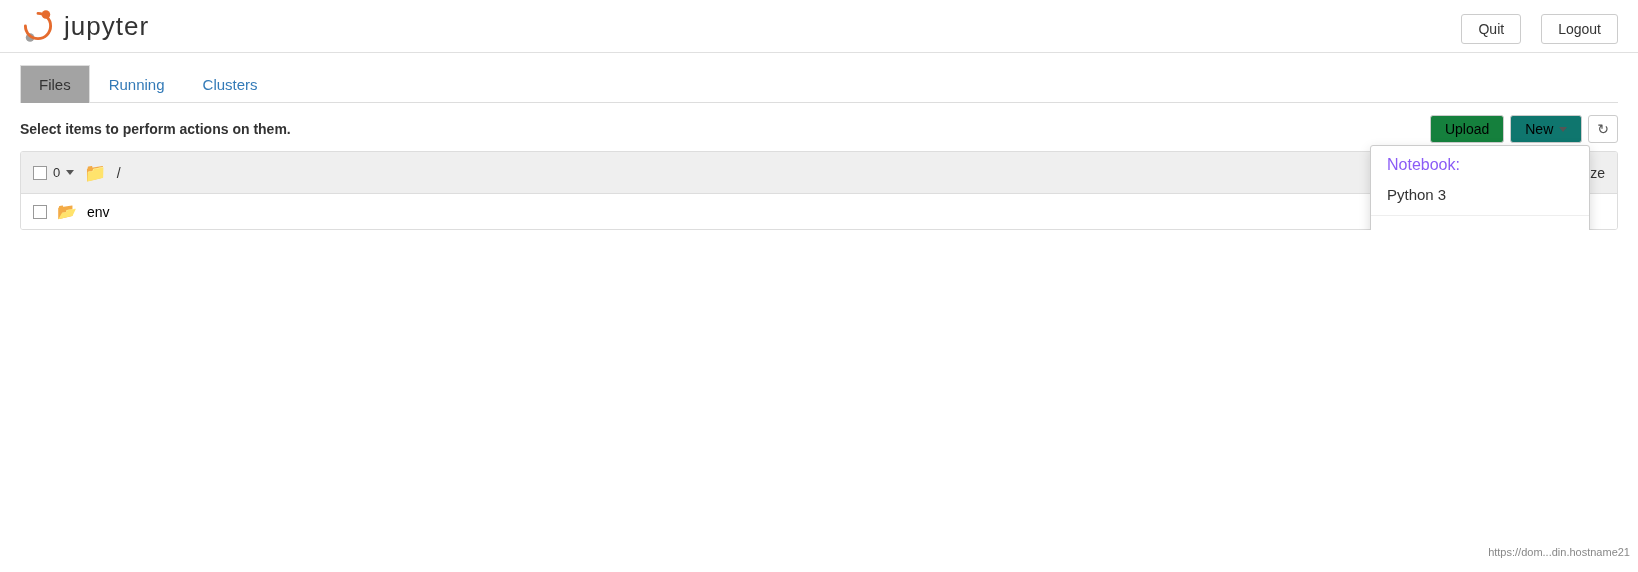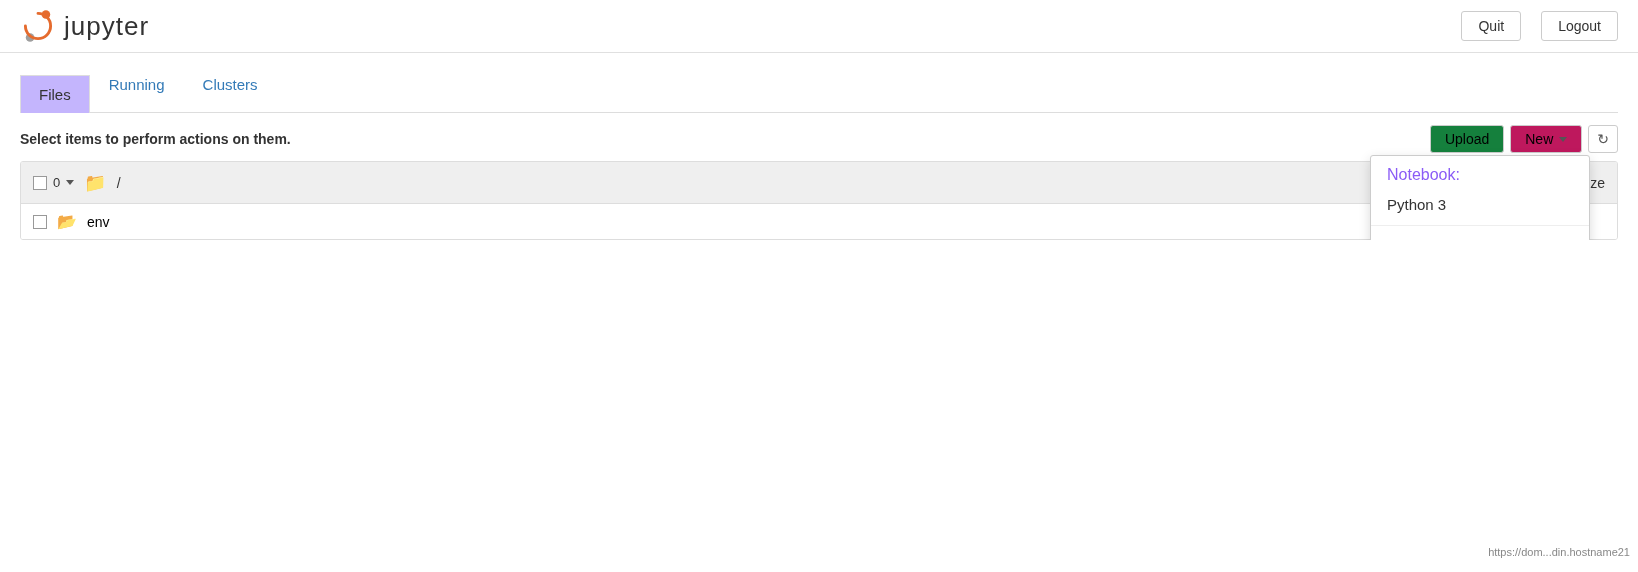--- a/index.html
+++ b/index.html
@@ -6,21 +6,21 @@
     body {
       font-family: "Helvetica Neue", Helvetica, Arial, sans-serif;
       font-size: 14px;
       background: #fff;
       color: #333;
     }
 
     
     .header {
       display: flex;
-      align-items: center;
+      align-items: flex-end;
       justify-content: space-between;
       padding: 8px 20px;
       border-bottom: 1px solid #e0e0e0;
       background: #fff;
     }
     .logo-area {
       display: flex;
       align-items: center;
       gap: 8px;
     }
@@ -63,24 +63,23 @@
       padding: 10px 18px;
       cursor: pointer;
       font-size: 15px;
       color: #337ab7;
       border: 1px solid transparent;
       border-bottom: none;
       margin-bottom: -1px;
     }
     .tab.active {
       color: #333;
-      background: #c4b5fd;
+      background: #a3a3a3;
       border-color: #ddd;
       border-bottom-color: #fff;
-      margin-top: 10px;
     }
 
     
     .toolbar-row {
       display: flex;
       align-items: center;
       justify-content: space-between;
       padding: 12px 0 8px 0;
     }
     .toolbar-left {
@@ -97,21 +96,21 @@
       padding: 5px 14px;
       border: 1px solid #ccc;
       background: #15803d;
       cursor: pointer;
       font-size: 14px;
       border-radius: 3px;
     }
     .new-btn {
       padding: 5px 14px;
       border: 1px solid #ccc;
-      background: #be185d;
+      background: #0f766e;
       cursor: pointer;
       font-size: 14px;
       border-radius: 3px;
       display: flex;
       align-items: center;
       gap: 4px;
     }
     .new-btn .caret {
       border-top: 5px solid #555;
       border-left: 4px solid transparent;

